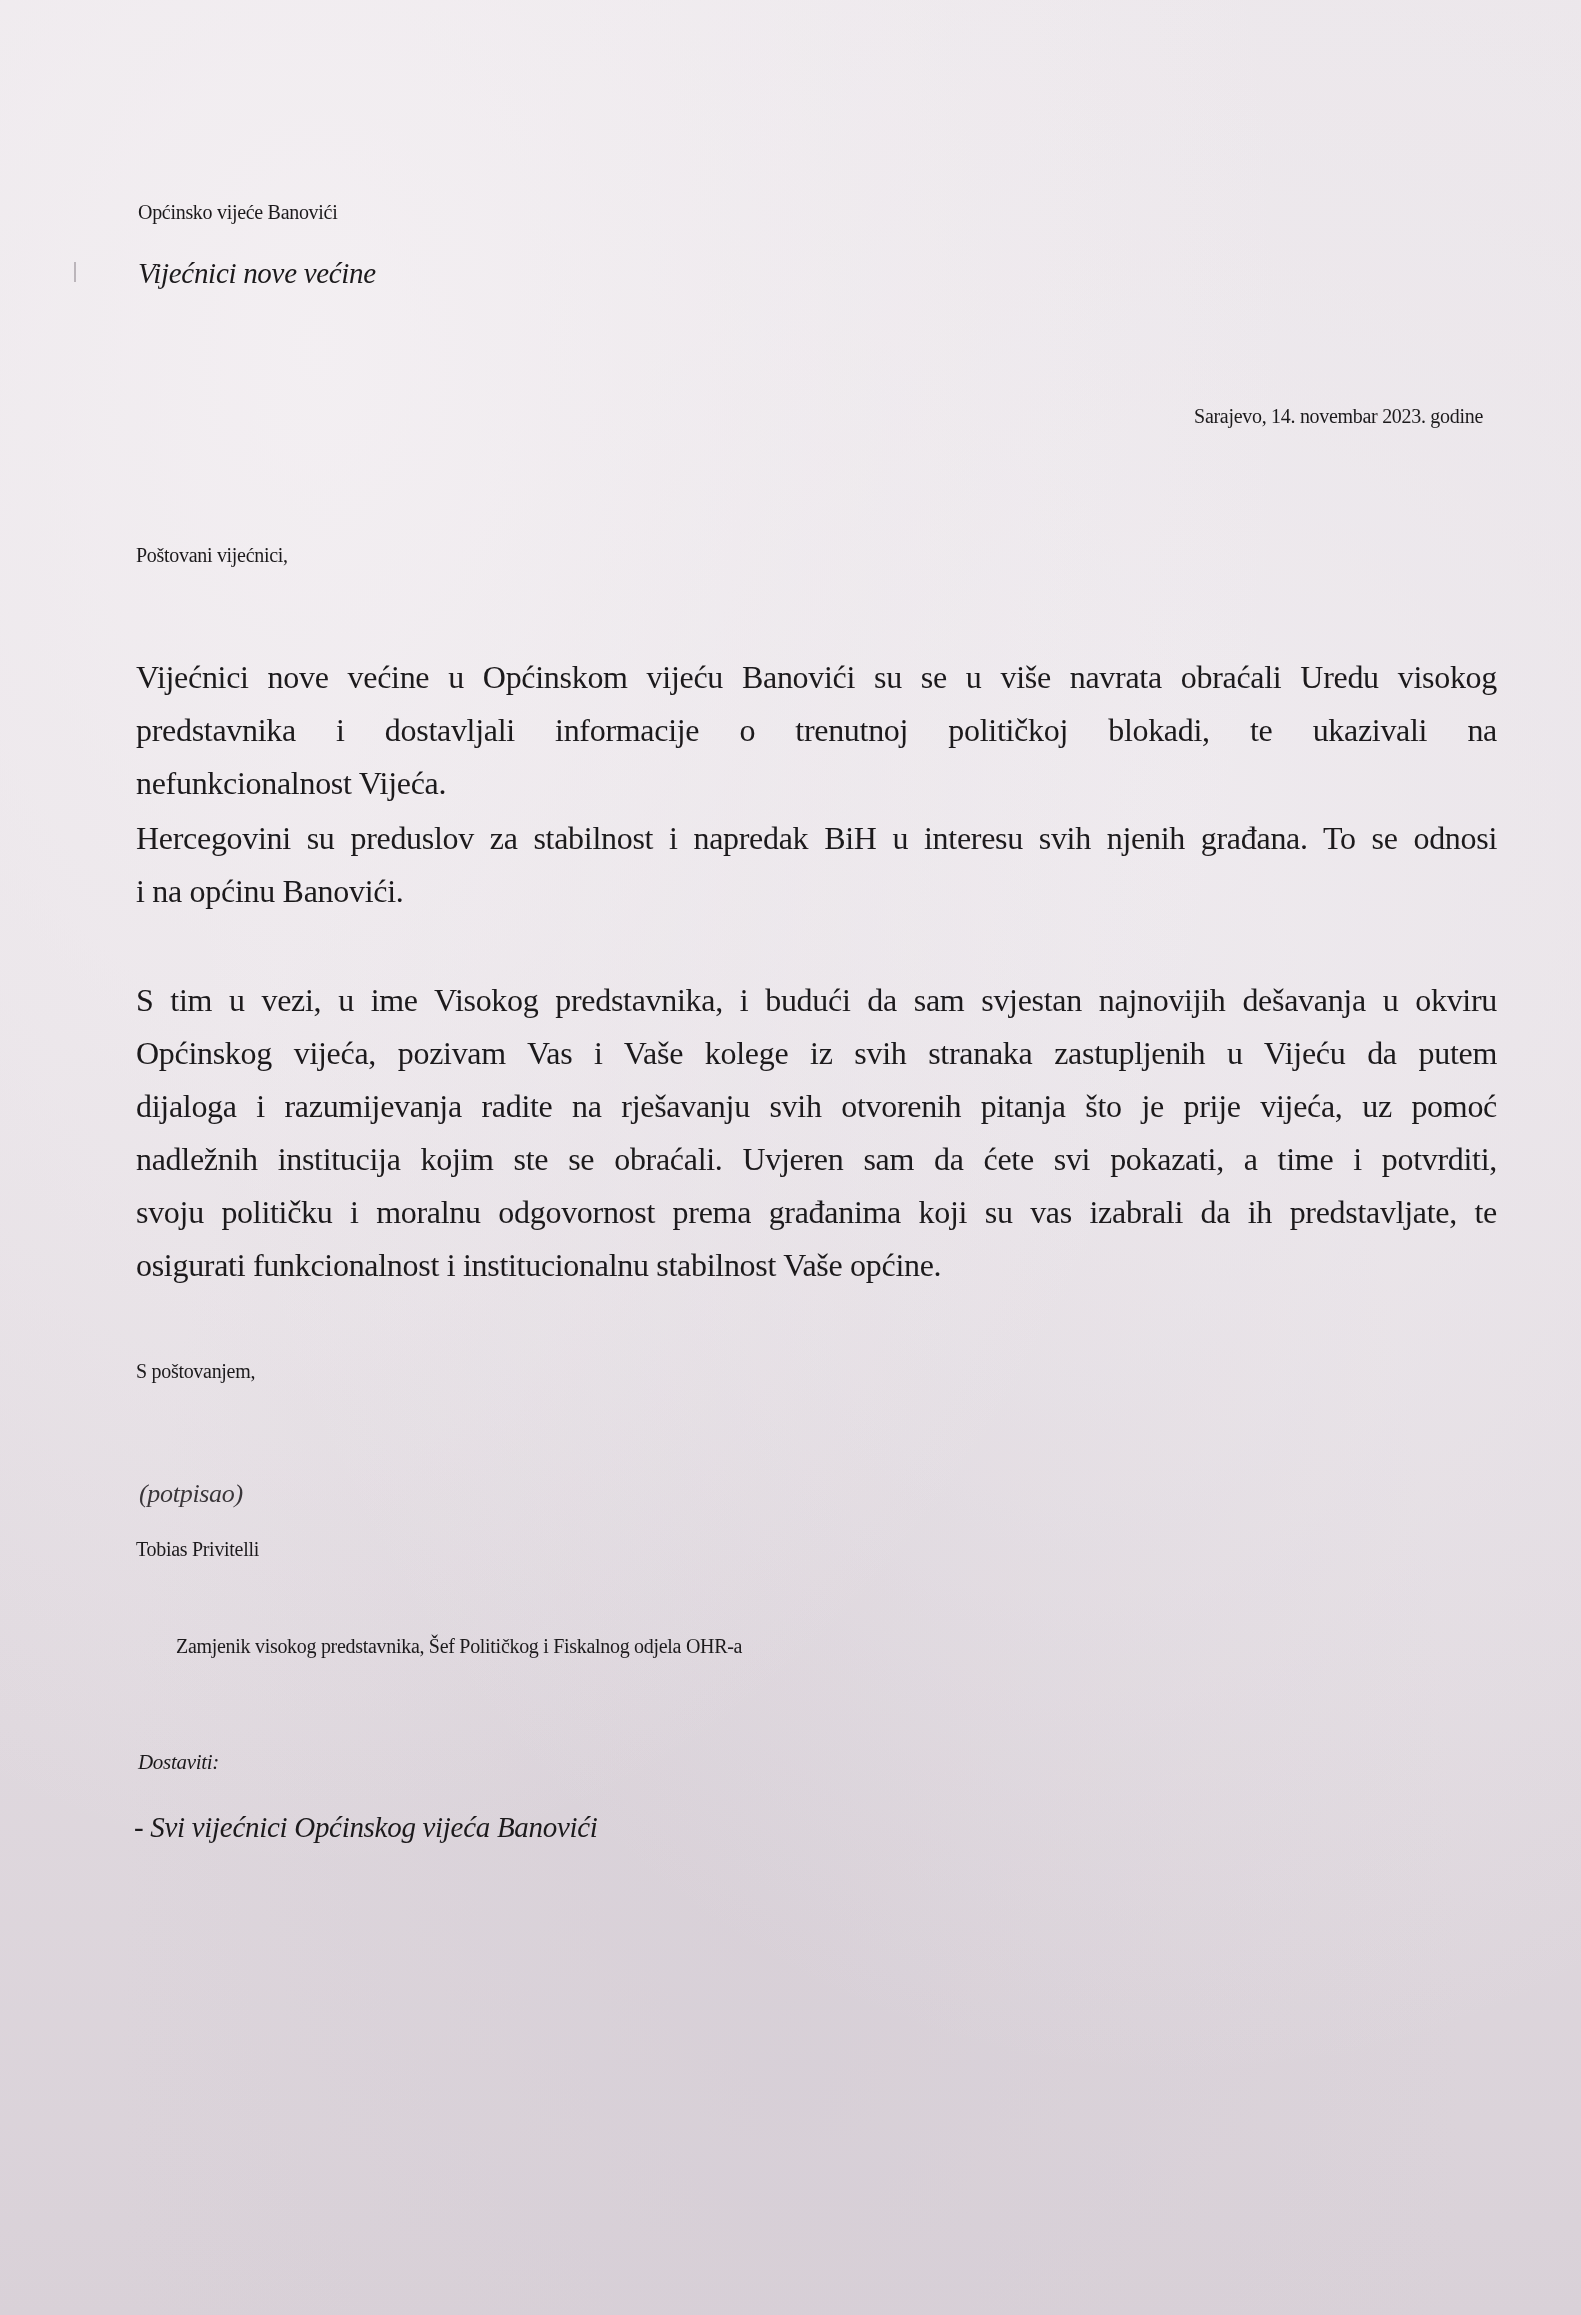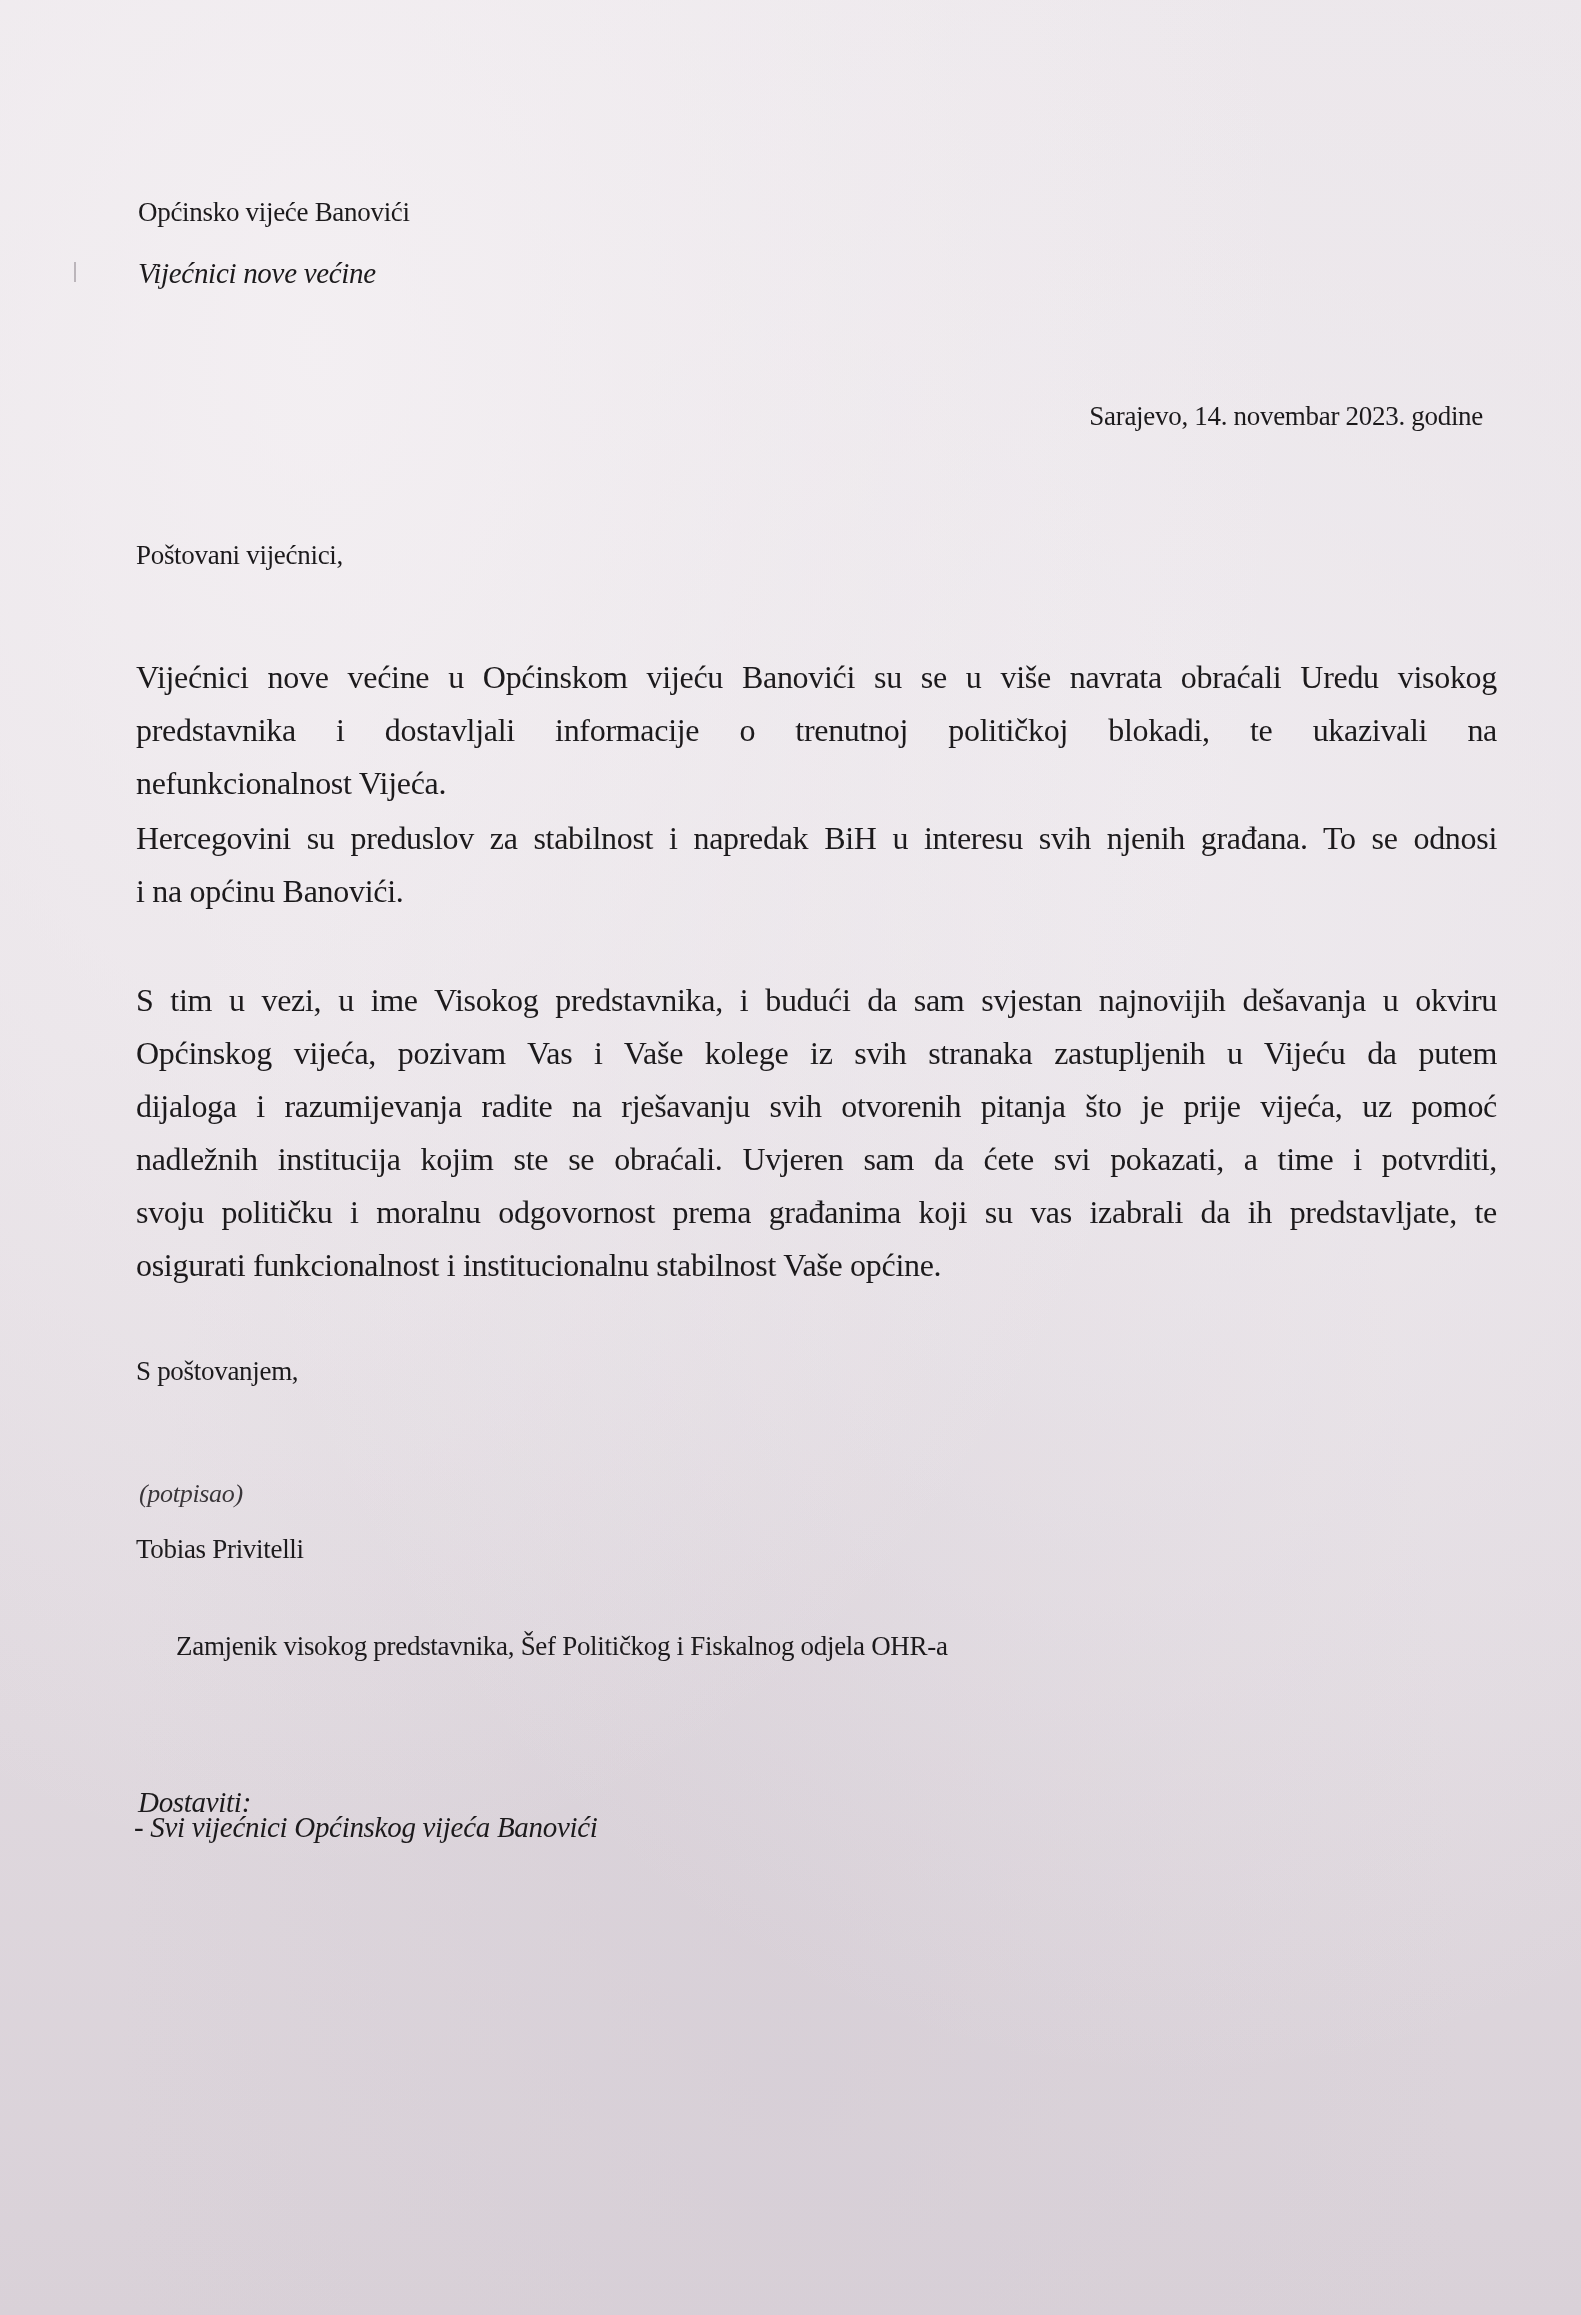--- a/index.html
+++ b/index.html
@@ -21,21 +21,21 @@
     color: #1c1a1c;
   }
   .page {
     position: absolute;
     left: 0; top: 0;
     width: 1581px;
     height: 2316px;
   }
   .line {
     position: absolute;
-    font-size: 27px;
+    font-size: 20px;
     line-height: 36px;
     white-space: nowrap;
     letter-spacing: -0.3px;
   }
   .italic { font-style: italic; }
   .small-italic { font-style: italic; font-size: 26px; }
   .justified-block {
     position: absolute;
     left: 136px;
     width: 1361px;
@@ -98,17 +98,17 @@
   </div>
 
   <div class="line" style="left:136px; top:1353px;text-align:center;">S poštovanjem,</div>
 
   <div class="line small-italic" style="left:139px; top:1476px; color:#3a363a;">(potpisao)</div>
 
   <div class="line" style="left:136px; top:1531px;">Tobias Privitelli</div>
 
   <div class="line" style="left:136px; top:1628px;margin-left:40px;">Zamjenik visokog predstavnika, Šef Političkog i Fiskalnog odjela OHR-a</div>
 
-  <div class="line italic" style="left:138px; top:1744px; font-size:29px;margin-top:40px;">Dostaviti:</div>
+  <div class="line italic" style="left:138px; top:1744px; font-size:21px;">Dostaviti:</div>
   <div class="line italic" style="left:134px; top:1809px; font-size:29px;">- Svi vijećnici Općinskog vijeća Banovići</div>
 
 </div>
 
 
 </body></html>

